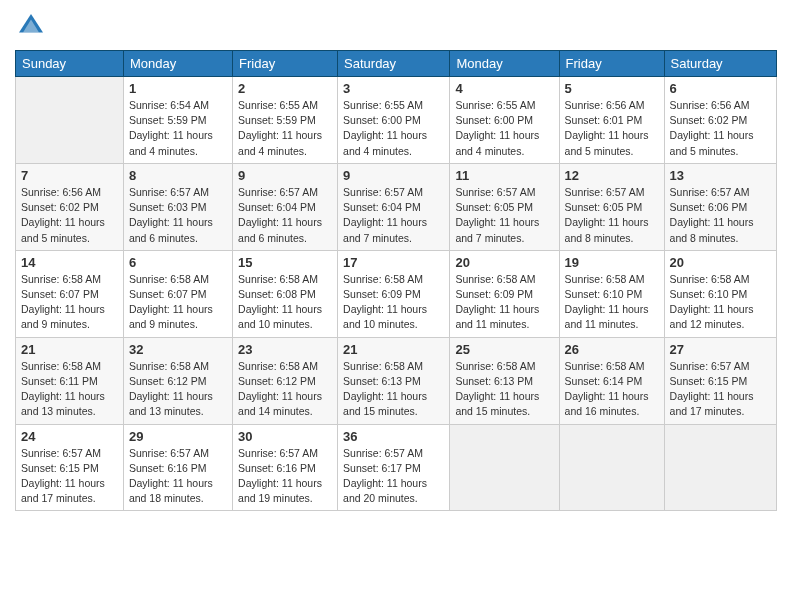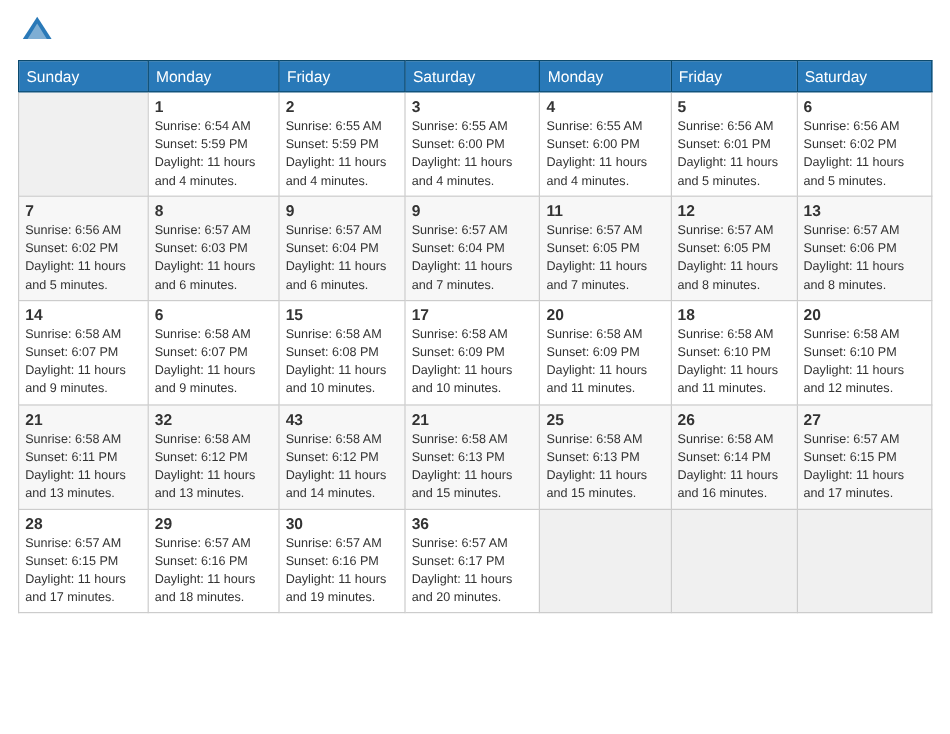--- a/index.html
+++ b/index.html
@@ -195,39 +195,39 @@
           </td>
           <td>
             <span class="day-number">17</span>
             <div class="day-info">Sunrise: 6:58 AM<br>Sunset: 6:09 PM<br>Daylight: 11 hours and 10 minutes.</div>
           </td>
           <td>
             <span class="day-number">20</span>
             <div class="day-info">Sunrise: 6:58 AM<br>Sunset: 6:09 PM<br>Daylight: 11 hours and 11 minutes.</div>
           </td>
           <td>
-            <span class="day-number">18</span>
+            <span class="day-number">19</span>
             <div class="day-info">Sunrise: 6:58 AM<br>Sunset: 6:10 PM<br>Daylight: 11 hours and 11 minutes.</div>
           </td>
           <td>
             <span class="day-number">20</span>
             <div class="day-info">Sunrise: 6:58 AM<br>Sunset: 6:10 PM<br>Daylight: 11 hours and 12 minutes.</div>
           </td>
         </tr>
         <tr>
           <td>
             <span class="day-number">21</span>
             <div class="day-info">Sunrise: 6:58 AM<br>Sunset: 6:11 PM<br>Daylight: 11 hours and 13 minutes.</div>
           </td>
           <td>
             <span class="day-number">32</span>
             <div class="day-info">Sunrise: 6:58 AM<br>Sunset: 6:12 PM<br>Daylight: 11 hours and 13 minutes.</div>
           </td>
           <td>
-            <span class="day-number">43</span>
+            <span class="day-number">23</span>
             <div class="day-info">Sunrise: 6:58 AM<br>Sunset: 6:12 PM<br>Daylight: 11 hours and 14 minutes.</div>
           </td>
           <td>
             <span class="day-number">21</span>
             <div class="day-info">Sunrise: 6:58 AM<br>Sunset: 6:13 PM<br>Daylight: 11 hours and 15 minutes.</div>
           </td>
           <td>
             <span class="day-number">25</span>
             <div class="day-info">Sunrise: 6:58 AM<br>Sunset: 6:13 PM<br>Daylight: 11 hours and 15 minutes.</div>
           </td>
@@ -235,21 +235,21 @@
             <span class="day-number">26</span>
             <div class="day-info">Sunrise: 6:58 AM<br>Sunset: 6:14 PM<br>Daylight: 11 hours and 16 minutes.</div>
           </td>
           <td>
             <span class="day-number">27</span>
             <div class="day-info">Sunrise: 6:57 AM<br>Sunset: 6:15 PM<br>Daylight: 11 hours and 17 minutes.</div>
           </td>
         </tr>
         <tr>
           <td>
-            <span class="day-number">28</span>
+            <span class="day-number">24</span>
             <div class="day-info">Sunrise: 6:57 AM<br>Sunset: 6:15 PM<br>Daylight: 11 hours and 17 minutes.</div>
           </td>
           <td>
             <span class="day-number">29</span>
             <div class="day-info">Sunrise: 6:57 AM<br>Sunset: 6:16 PM<br>Daylight: 11 hours and 18 minutes.</div>
           </td>
           <td>
             <span class="day-number">30</span>
             <div class="day-info">Sunrise: 6:57 AM<br>Sunset: 6:16 PM<br>Daylight: 11 hours and 19 minutes.</div>
           </td>

